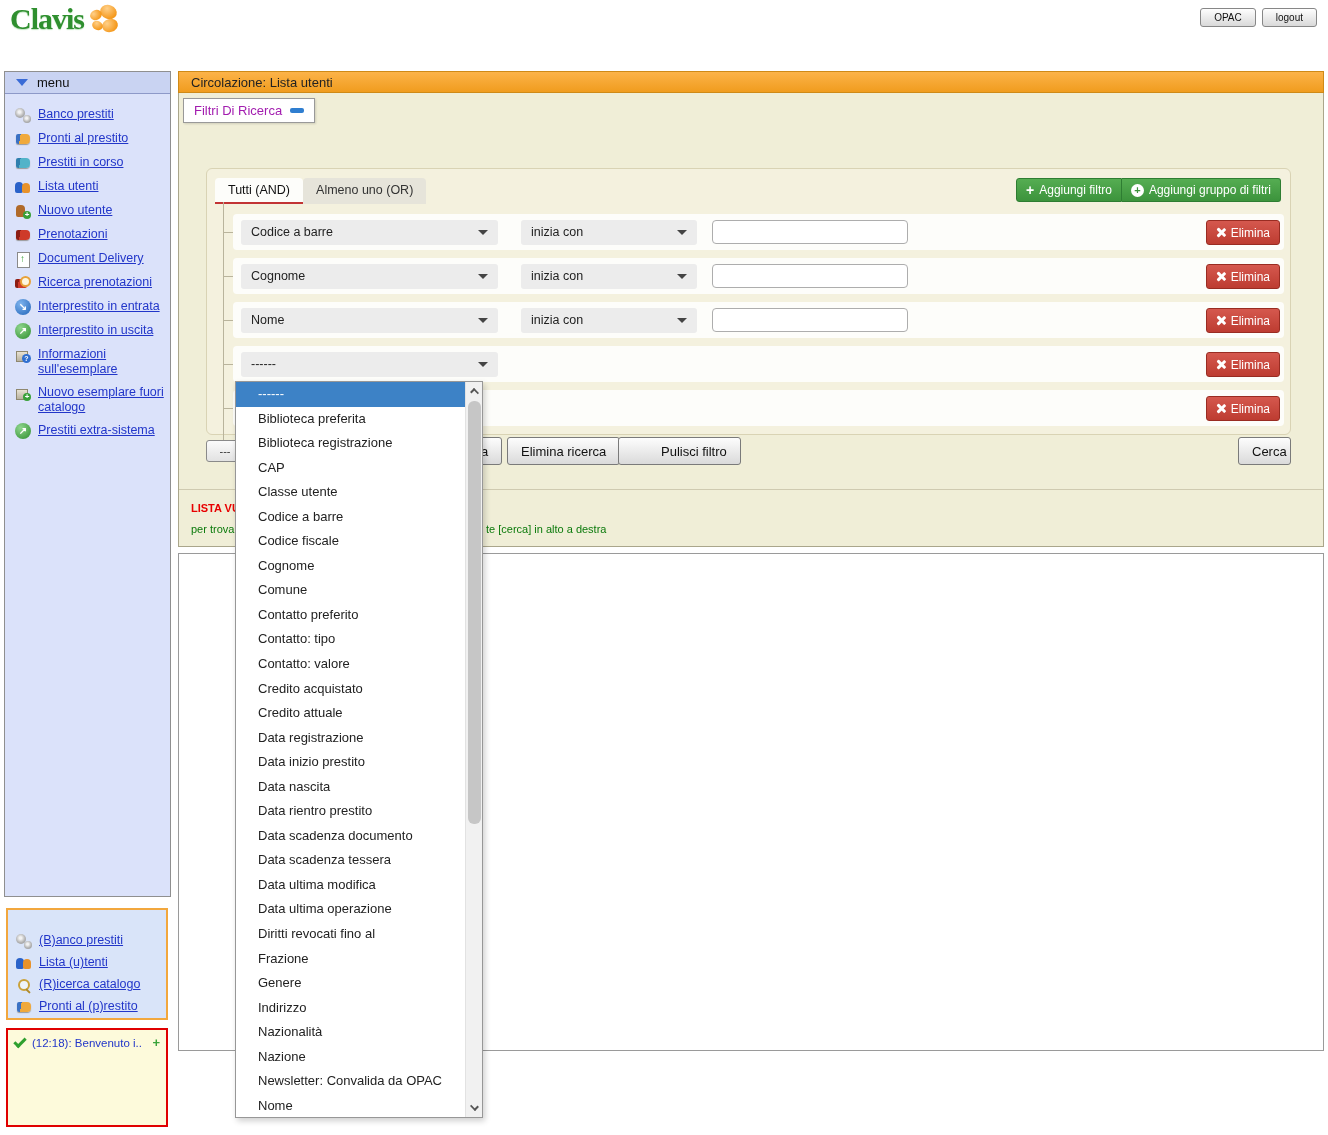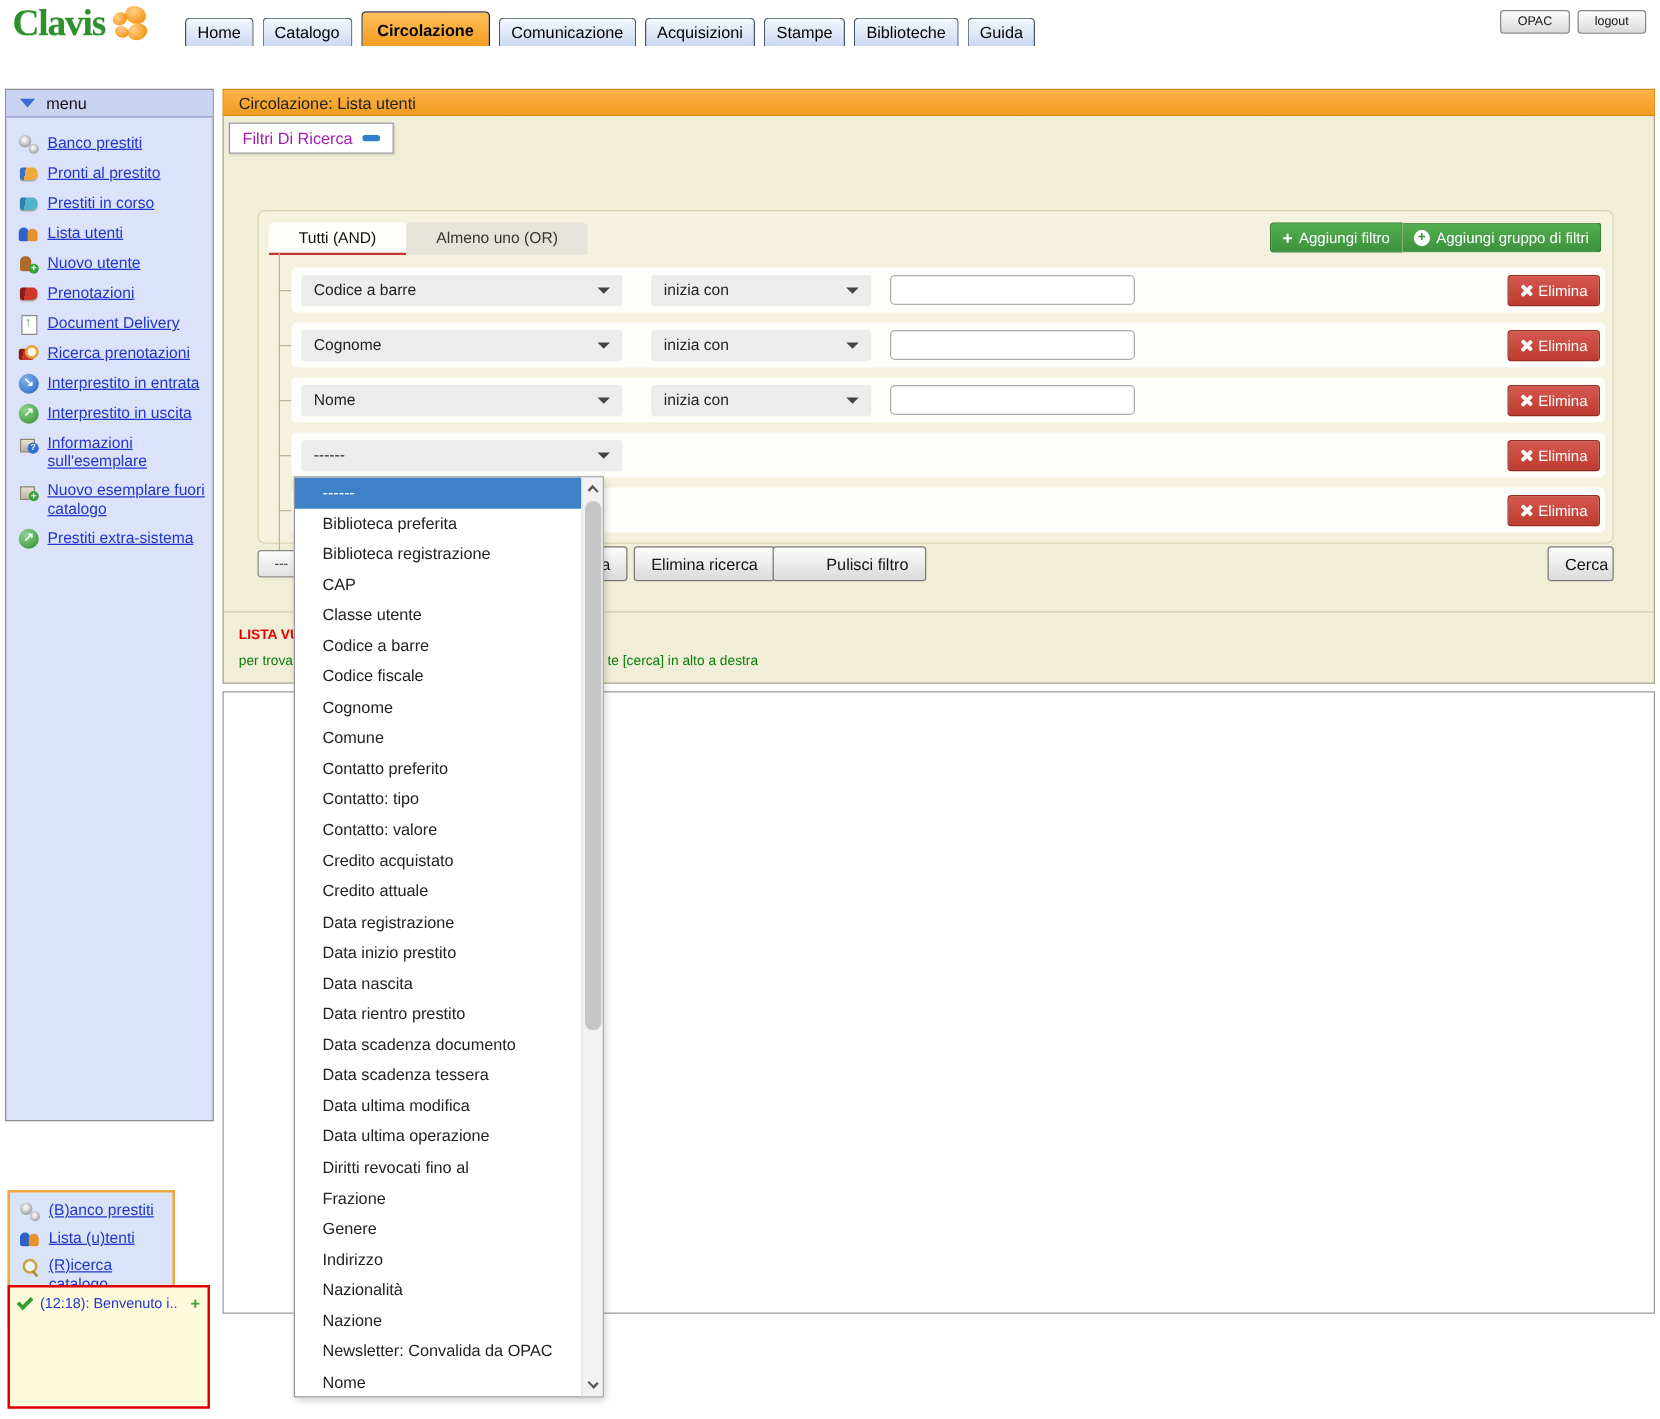--- a/index.html
+++ b/index.html
@@ -76,22 +76,22 @@
   .i-info-item::before { content:""; position:absolute; left:1px; top:4px; width:10px; height:9px; background:linear-gradient(#e8e2d2,#b9b2a0); border:1px solid #8f886f; }
   .i-info-item::after  { content:"?"; position:absolute; right:0; bottom:0; width:9px; height:9px; background:#2f6fd0; border-radius:50%;
                         color:#fff; font-size:7px; line-height:9px; text-align:center; font-weight:bold; }
   .i-item-add::before { content:""; position:absolute; left:1px; top:4px; width:10px; height:9px; background:linear-gradient(#e8e2d2,#b9b2a0); border:1px solid #8f886f; }
   .i-item-add::after  { content:"+"; position:absolute; right:0; bottom:0; width:8px; height:8px; background:#39a039; border-radius:50%;
                         color:#fff; font-size:8px; line-height:8px; text-align:center; font-weight:bold; }
   .i-magnifier::before { content:""; position:absolute; left:2px; top:2px; width:8px; height:8px; border:2px solid #caa23a; border-radius:50%; background:#eef4fb; }
   .i-magnifier::after  { content:""; position:absolute; right:1px; bottom:1px; width:6px; height:2px; background:#b08a2a; transform:rotate(45deg); border-radius:1px; }
 
   
-  #shortcut-box { position:absolute; left:6px; top:908px; width:134px; height:112px;
-                  background:#d9e4f9; border:2px solid #f2a73d; padding:4px 2px;margin-top:44px; }
+  #shortcut-box { position:absolute; left:6px; top:908px; width:162px; height:112px;
+                  background:#d9e4f9; border:2px solid #f2a73d; padding:20px 2px; }
   #shortcut-box .side-item { padding:3px 2px 3px 6px; }
 
   
   #status-box { position:absolute; left:6px; top:1028px; width:162px; height:99px;
                 background:#fdfadb; border:2px solid #e00000; padding:7px 6px; }
   #status-box .row { display:flex; align-items:center; gap:6px; }
   .check-ic { width:12px; height:7px; border-left:3px solid #2fa02f; border-bottom:3px solid #2fa02f; transform:rotate(-45deg); margin-top:-4px; flex:none; }
   #status-box .msg { color:#2236c9; font-size:11.5px; white-space:nowrap; overflow:hidden; flex:1; }
   .plus-ic { color:#3aa33a; font-size:13px; font-weight:bold; line-height:12px; flex:none; }
 
@@ -102,21 +102,21 @@
   #beige-panel { position:absolute; left:178px; top:93px; width:1146px; height:454px;
                  background:#f0eed7; border:1px solid #aaa68b; border-top:none; }
   #filters-tab { position:absolute; left:4px; top:5px; background:#fff; border:1px solid #999;
                  padding:4px 10px; display:flex; align-items:center; gap:8px; box-shadow:1px 1px 2px #00000022; }
   #filters-tab .txt { color:#a21caf; font-size:13px; }
   .dash-ic { width:14px; height:5px; background:#2f7ed0; border-radius:2px; display:inline-block; }
 
   #filter-group { position:absolute; left:27px; top:75px; width:1085px; height:267px;
                   background:#f4f1de; border:1px solid #d9d3b4; border-radius:6px; }
   #andor-tabs { position:absolute; left:8px; top:9px; display:flex; }
-  .aotab { font-size:12.5px; color:#333; padding:5px 24px; border-radius:4px 4px 0 0; background:#e6e4da; cursor:pointer; }
+  .aotab { font-size:12.5px; color:#333; padding:5px 13px; border-radius:4px 4px 0 0; background:#e6e4da; cursor:pointer; }
   .aotab.active { background:#fdfdfa; border-bottom:2px solid #c23434; color:#111; }
   #group-btns { position:absolute; right:9px; top:9px; display:flex; }
   .greenbtn { background:linear-gradient(#55ad52,#3c933c); border:1px solid #2e7d32; color:#fff; font-size:12px;
               padding:4px 9px; display:flex; align-items:center; gap:5px; cursor:pointer; }
   .greenbtn:first-child { border-radius:3px 0 0 3px; }
   .greenbtn:last-child { border-radius:0 3px 3px 0; border-left:none; }
   .plus-w { color:#fff; font-weight:bold; font-size:14px; line-height:12px; }
   .circle-plus { width:13px; height:13px; border-radius:50%; background:#fff; color:#3c933c;
                  font-size:11px; font-weight:bold; line-height:13px; text-align:center; }
 
@@ -185,38 +185,20 @@
   <div id="topbar">
     <div id="logo">
       <span class="word">Clavis</span>
       <span class="butterfly">
           <i class="p1"></i>
           <i class="p2"></i>
           <i class="p3"></i>
           <i class="p4"></i>
         </span>
     </div>
-    <div id="main-tabs">
-
-        <div class="mtab">Home</div>
-
-        <div class="mtab">Catalogo</div>
-
-        <div class="mtab active">Circolazione</div>
-
-        <div class="mtab">Comunicazione</div>
-
-        <div class="mtab">Acquisizioni</div>
-
-        <div class="mtab">Stampe</div>
-
-        <div class="mtab">Biblioteche</div>
-
-        <div class="mtab">Guida</div>
-      </div>
     <div id="session-btns">
       <button class="gbtn">OPAC</button>
       <button class="gbtn">logout</button>
     </div>
   </div>
 
 
   <div id="sidebar">
     <div id="menu-head">
       <span class="tri-down"></span>

